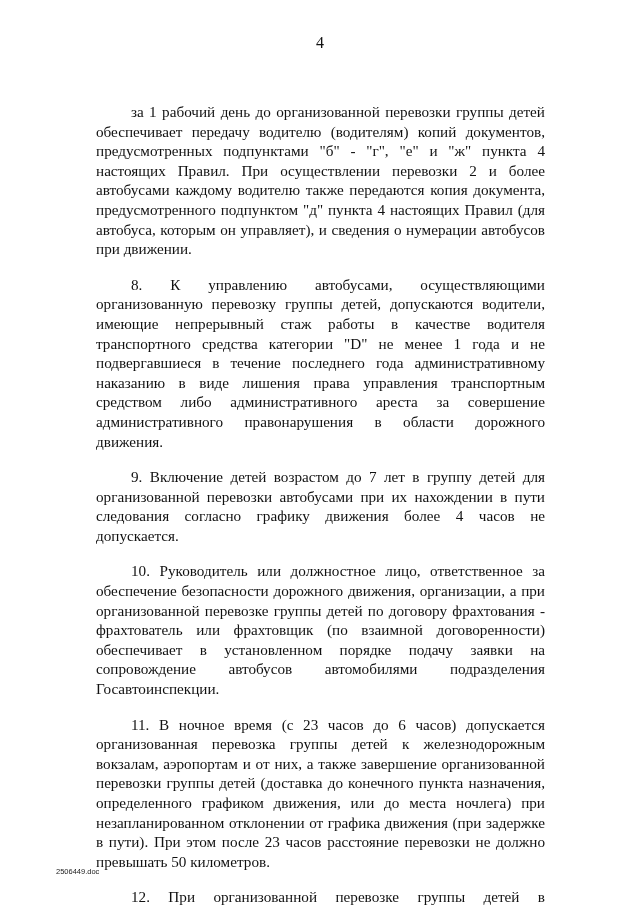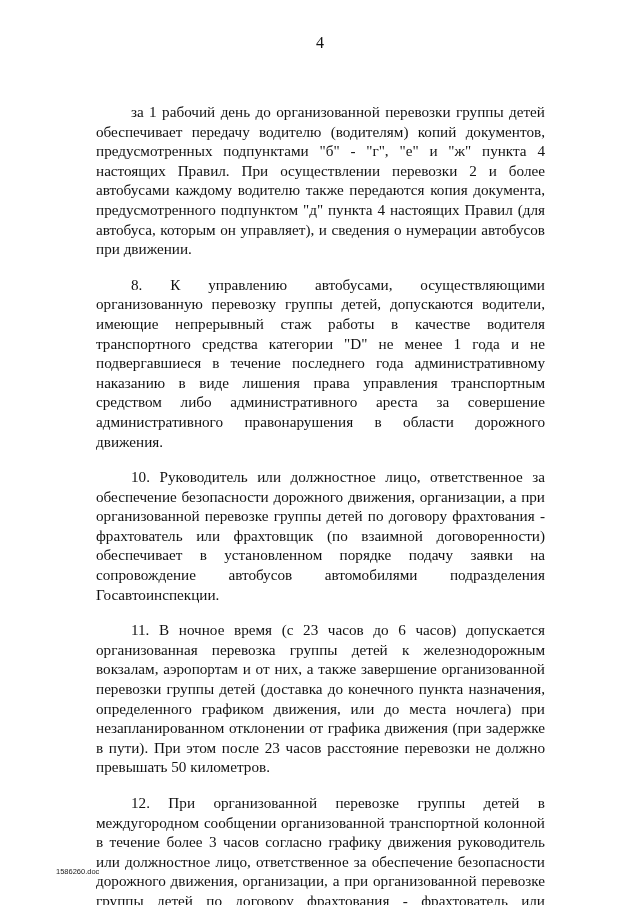--- a/index.html
+++ b/index.html
@@ -16,18 +16,19 @@
                  font-size: 7.5px; color: #222; }
 </style>
 </head>
 <body>
 
 <div class="page-number">4</div>
 
 <div class="body-text">
   <p class="para indent">за 1 рабочий день до организованной перевозки группы детей обеспечивает передачу водителю (водителям) копий документов, предусмотренных подпунктами "б" - "г", "е" и "ж" пункта 4 настоящих Правил. При осуществлении перевозки 2 и более автобусами каждому водителю также передаются копия документа, предусмотренного подпунктом "д" пункта 4 настоящих Правил (для автобуса, которым он управляет), и сведения о нумерации автобусов при движении.</p>
   <p class="para indent">8. К управлению автобусами, осуществляющими организованную перевозку группы детей, допускаются водители, имеющие непрерывный стаж работы в качестве водителя транспортного средства категории "D" не менее 1 года и не подвергавшиеся в течение последнего года административному наказанию в виде лишения права управления транспортным средством либо административного ареста за совершение административного правонарушения в области дорожного движения.</p>
+  <p class="para indent">9. Включение детей возрастом до 7 лет в группу детей для организованной перевозки автобусами при их нахождении в пути следования согласно графику движения более 4 часов не допускается.</p>
   <p class="para indent">10. Руководитель или должностное лицо, ответственное за обеспечение безопасности дорожного движения, организации, а при организованной перевозке группы детей по договору фрахтования - фрахтователь или фрахтовщик (по взаимной договоренности) обеспечивает в установленном порядке подачу заявки на сопровождение автобусов автомобилями подразделения Госавтоинспекции.</p>
   <p class="para indent">11. В ночное время (с 23 часов до 6 часов) допускается организованная перевозка группы детей к железнодорожным вокзалам, аэропортам и от них, а также завершение организованной перевозки группы детей (доставка до конечного пункта назначения, определенного графиком движения, или до места ночлега) при незапланированном отклонении от графика движения (при задержке в пути). При этом после 23 часов расстояние перевозки не должно превышать 50 километров.</p>
   <p class="para indent last-justified">12. При организованной перевозке группы детей в междугородном сообщении организованной транспортной колонной в течение более 3 часов согласно графику движения руководитель или должностное лицо, ответственное за обеспечение безопасности дорожного движения, организации, а при организованной перевозке группы детей по договору фрахтования - фрахтователь или фрахтовщик (по взаимной договоренности)</p>
 </div>
 
-<div class="footer-file">1586260.doc</div>
+<div class="footer-file">2506449.doc</div>
 
 </body></html>

